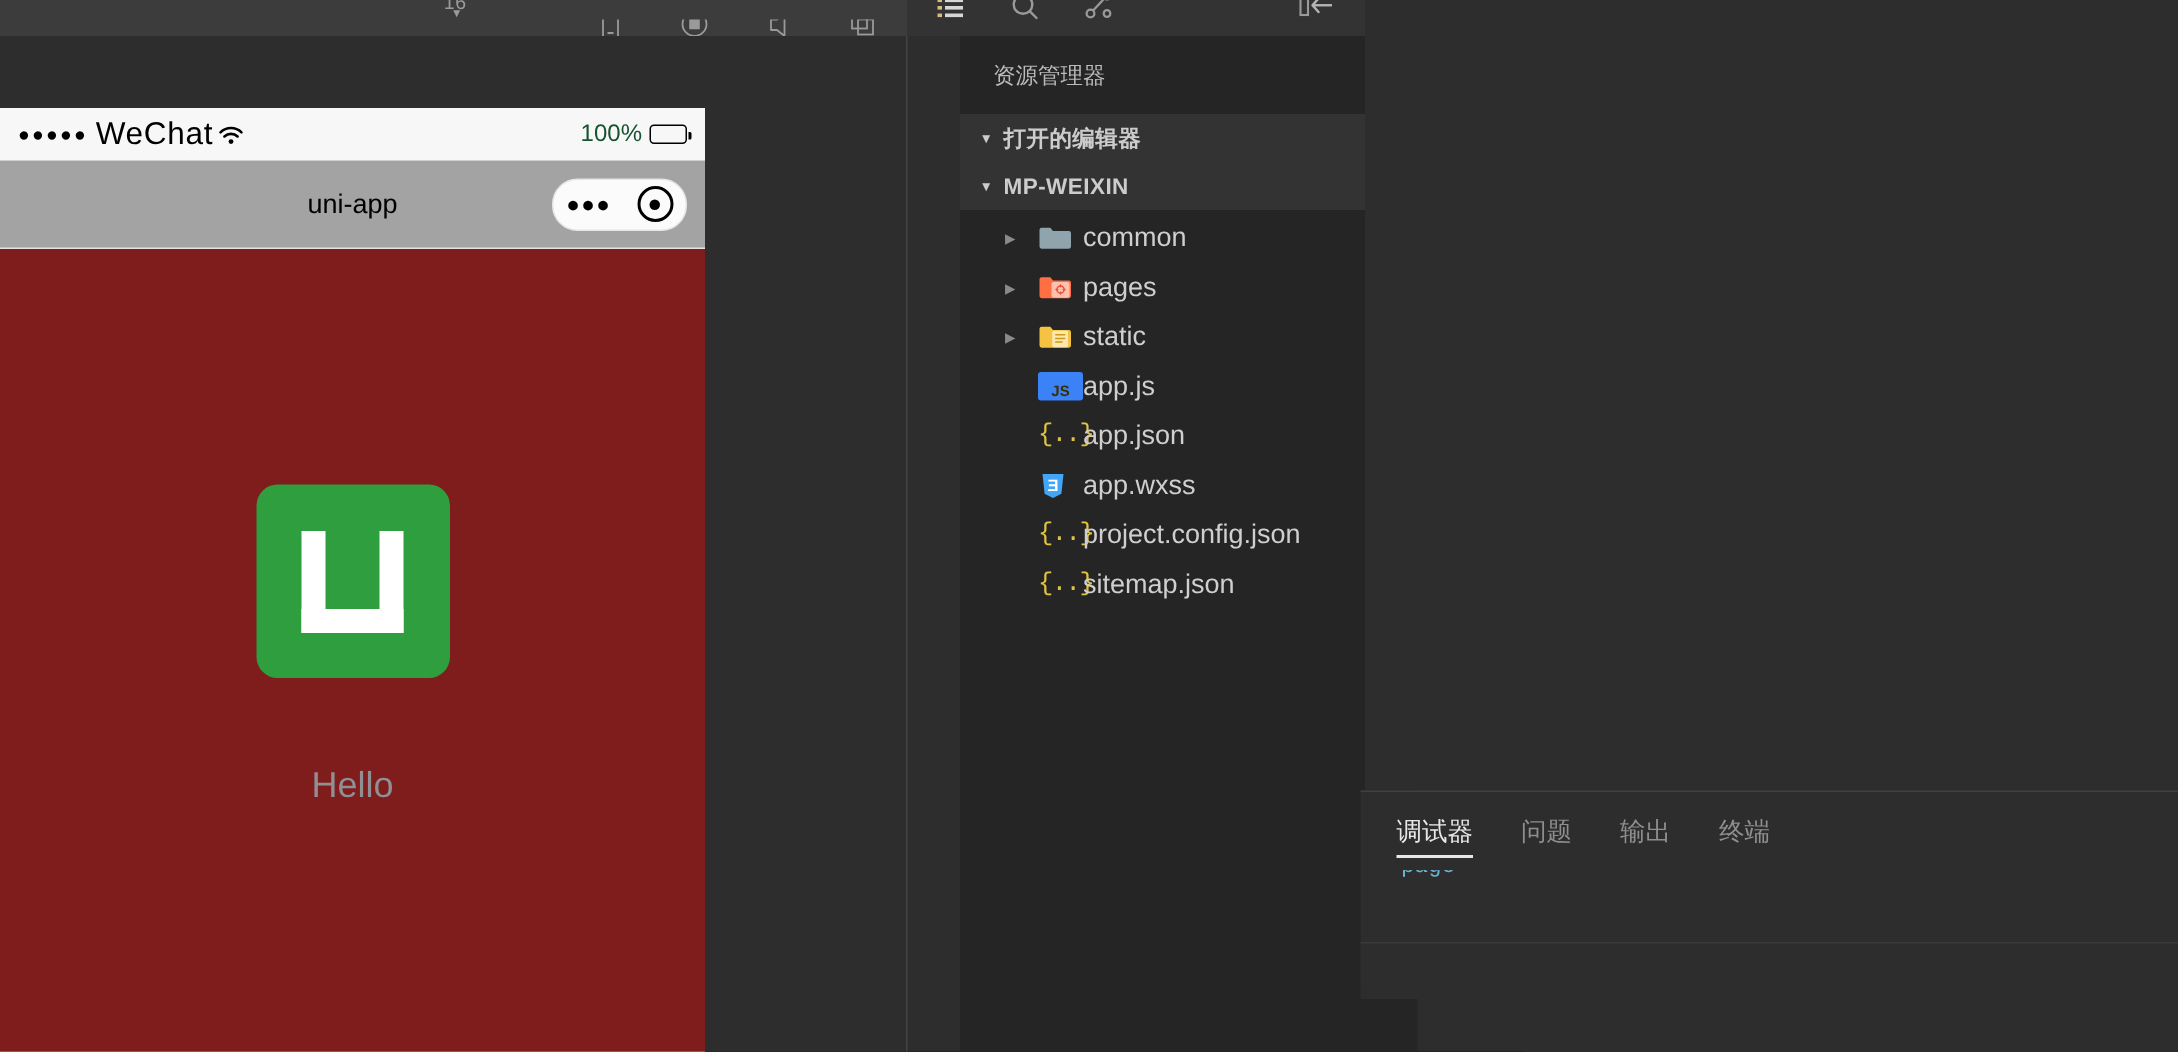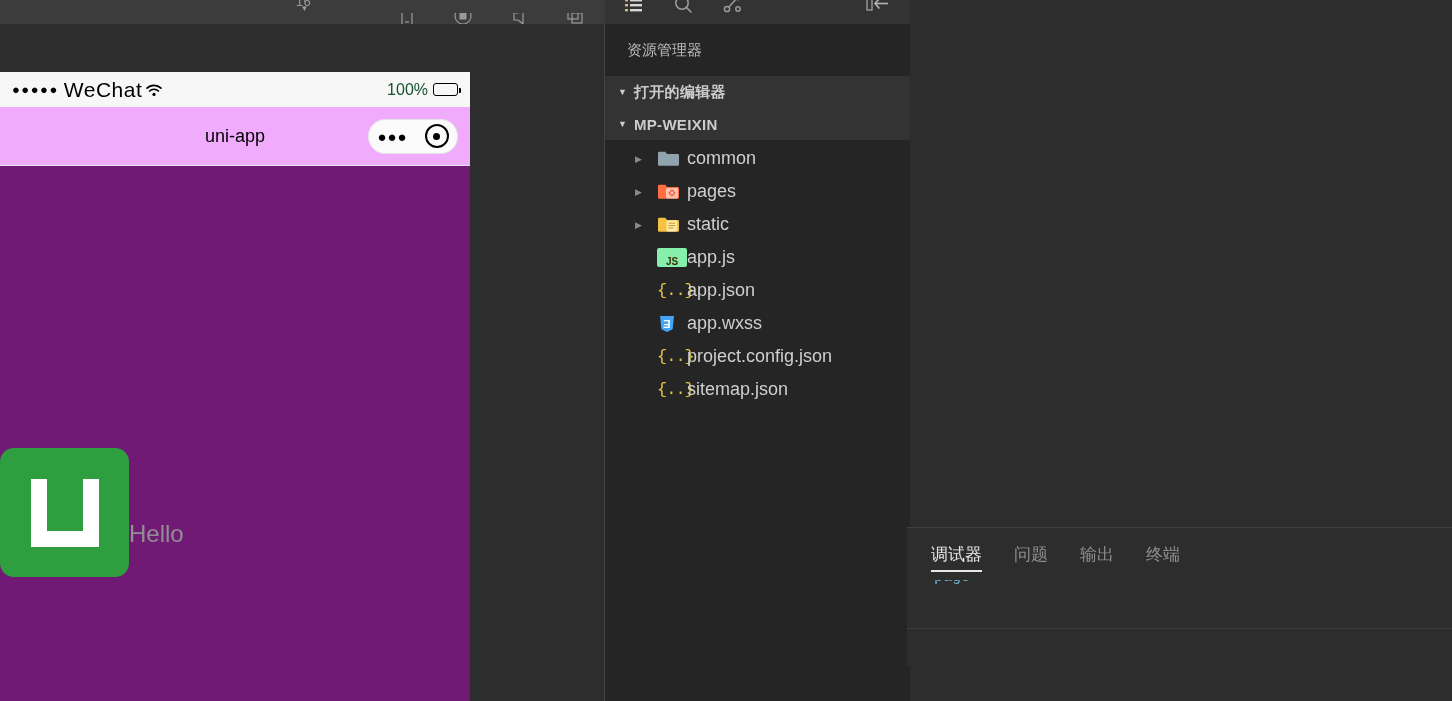--- a/index.html
+++ b/index.html
@@ -127,21 +127,21 @@
     position:absolute;
     right:-4px; top:4px;
     width:2px; height:5px;
     background:#000;
     border-radius:0 1px 1px 0;
   }
   .battery-fill { background:#000; height:100%; width:100%; border-radius:1px;}
 
   .nav-bar {
     height: 58px;
-    background: #f0abfc;
+    background: #a3a3a3;
     display: flex;
     align-items: center;
     position: relative;
     border-bottom: 1px solid #e3e3e3;
   }
   .nav-title {
     position: absolute;
     left: 0; right: 0;
     text-align: center;
     font-size: 18px;
@@ -170,26 +170,27 @@
     border: 2px solid #000;
     border-radius: 50%;
     display:flex; align-items:center; justify-content:center;
   }
   .cap-target i {
     width: 7px; height: 7px; background:#000; border-radius:50%; display:block;
   }
 
   .page-body {
     height: 536px;
-    background: #701a75;
-    display: flex;
-    flex-direction: row;
+    background: #7f1d1d;
+    display: flex;
+    flex-direction: column;
     align-items: center;
     padding-top: 157px;
     box-sizing: border-box;
+    gap: 16px;
   }
   .uni-logo {
     width: 129px; height: 129px;
     background: #2f9e3f;
     border-radius: 14px;
     display: flex;
     align-items: center;
     justify-content: center;
   }
   .uni-u {
@@ -244,21 +245,21 @@
   .ab-right {
     margin-left: auto;
     padding-right: 18px;
     height: 24px;
     display:flex; align-items:flex-start; overflow:hidden;
   }
   .ab-right svg { margin-top: -8px; display:block; }
 
   .explorer {
     position: absolute;
-    left: 605px; top: 24px;
+    left: 640px; top: 24px;
     width: 305px; height: 677px;
     background: #252526;
     overflow: hidden;
   }
   .exp-title {
     height: 52px;
     display: flex;
     align-items: center;
     padding-left: 22px;
     color: #bbbbbb;
@@ -312,21 +313,21 @@
 
   
   .ico-json {
     color: #e0c341;
     font-size: 17px;
     font-family: "Liberation Mono", monospace;
     letter-spacing: -1px;
   }
   .ico-js {
     width: 38px; height: 19px;
-    background: #86efac;
+    background: #3b82f6;
     border-radius: 2px;
     color: #3a2f00;
     font-size: 10px;
     font-weight: bold;
     display: flex; align-items: flex-end; justify-content: center;
     font-family: "Liberation Sans", sans-serif;
   }
 
   
   .editor-area {

